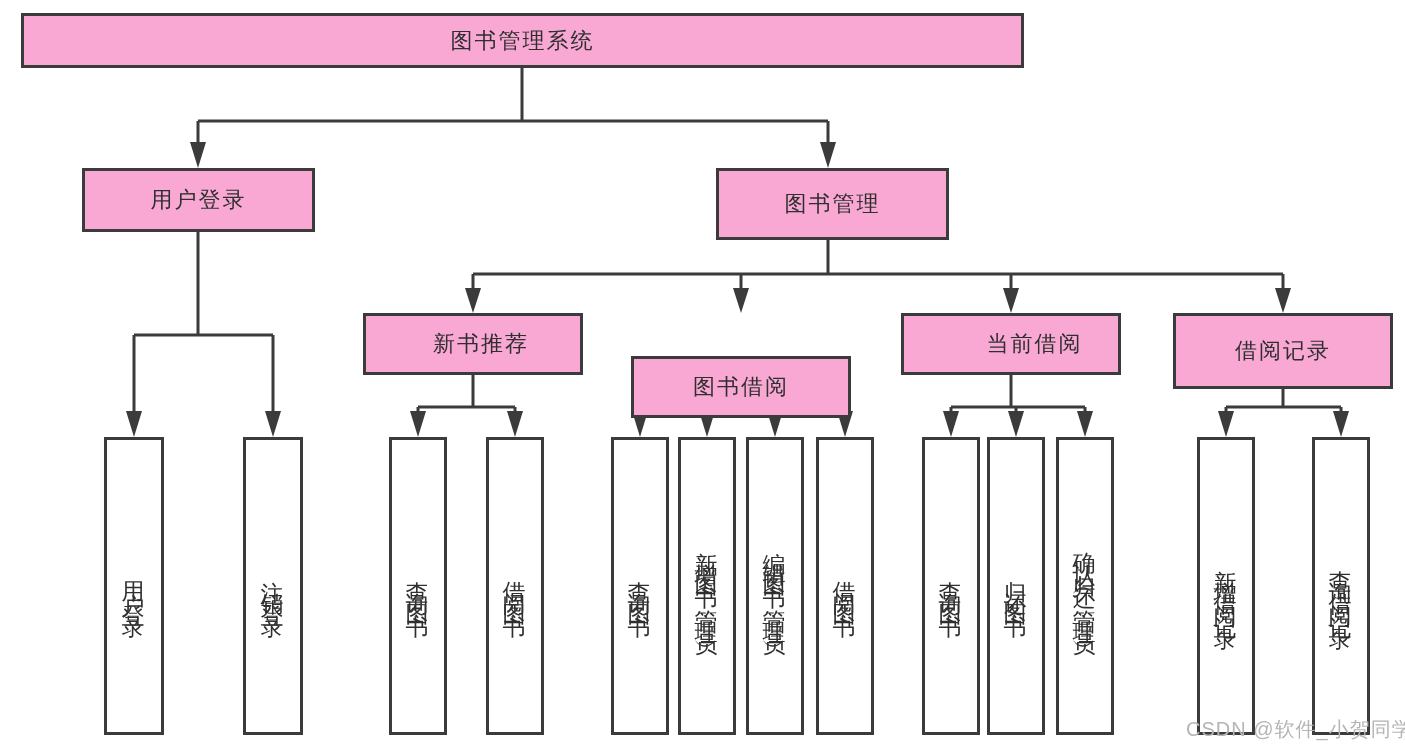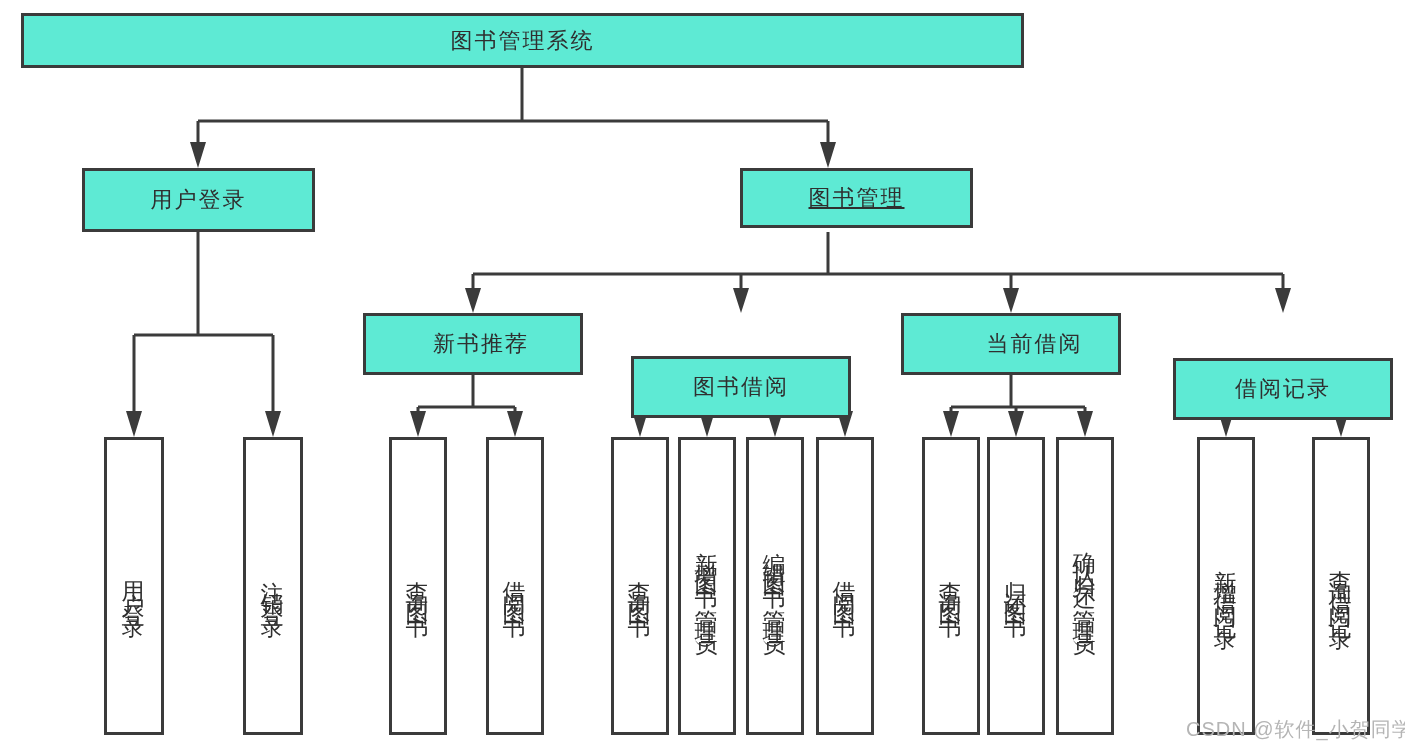--- a/index.html
+++ b/index.html
@@ -8,21 +8,21 @@
     background:#ffffff;
     font-family:"Liberation Sans", sans-serif;
     color:#2f2f2f;
   }
   .stage{position:absolute;left:0;top:0;width:1405px;height:747px;}
   svg.wires{position:absolute;left:0;top:0;pointer-events:none;}
   .node{
     position:absolute;
     box-sizing:border-box;
     border:3px solid #3b3b3b;
-    background:#5eead4;
+    background:#f9a8d4;
     display:flex;align-items:center;justify-content:center;
     font-size:22px;letter-spacing:2px;color:#2f2f2f;
   }
   .leaf{
     position:absolute;
     box-sizing:border-box;
     border:3px solid #3b3b3b;
     background:#ffffff;
     display:flex;align-items:center;justify-content:center;
     writing-mode:vertical-rl;text-orientation:mixed;
@@ -58,34 +58,34 @@
              M1218 411 L1234 411 L1226 437 Z  M1333 411 L1349 411 L1341 437 Z"></path>
   </svg>
 
   <div class="node" style="left:21px;top:13px;width:1003px;height:55px;">
     <span>图书管理系统</span>
   </div>
 
   <div class="node" style="left:82px;top:168px;width:233px;height:64px;">
     <span>用户登录</span>
   </div>
-  <div class="node" style="left:740px;top:168px;width:233px;height:60px;text-decoration:underline;">
+  <div class="node" style="left:716px;top:168px;width:233px;height:72px;">
     <span>图书管理</span>
   </div>
 
   <div class="node" style="left:363px;top:313px;width:220px;height:62px;padding-left:16px;">
     <span>新书推荐</span>
   </div>
   <div class="node" style="left:631px;top:313px;width:220px;height:62px;margin-top:43px;">
     <span>图书借阅</span>
   </div>
   <div class="node" style="left:901px;top:313px;width:220px;height:62px;padding-left:47px;">
     <span>当前借阅</span>
   </div>
-  <div class="node" style="left:1173px;top:313px;width:220px;height:62px;margin-top:45px;">
+  <div class="node" style="left:1173px;top:313px;width:220px;height:76px;">
     <span>借阅记录</span>
   </div>
 
   <div class="leaf" style="left:104px;top:437px;width:60px;height:298px;">
     <span>用户登录</span>
   </div>
   <div class="leaf" style="left:243px;top:437px;width:60px;height:298px;">
     <span>注销登录</span>
   </div>
 

